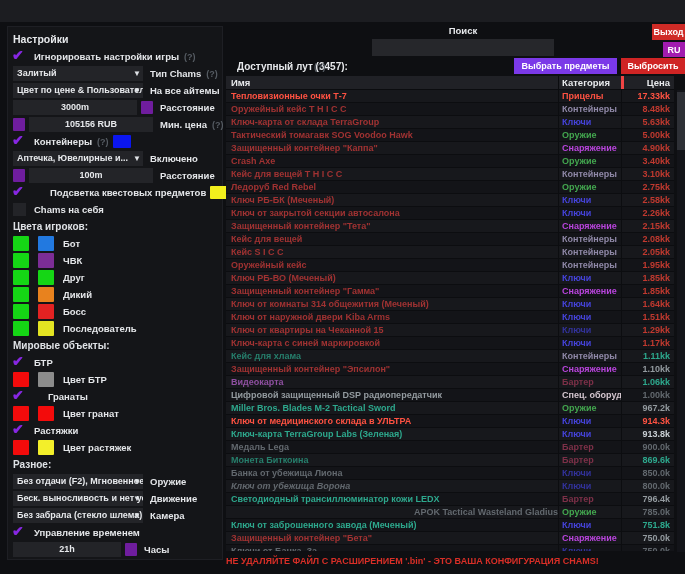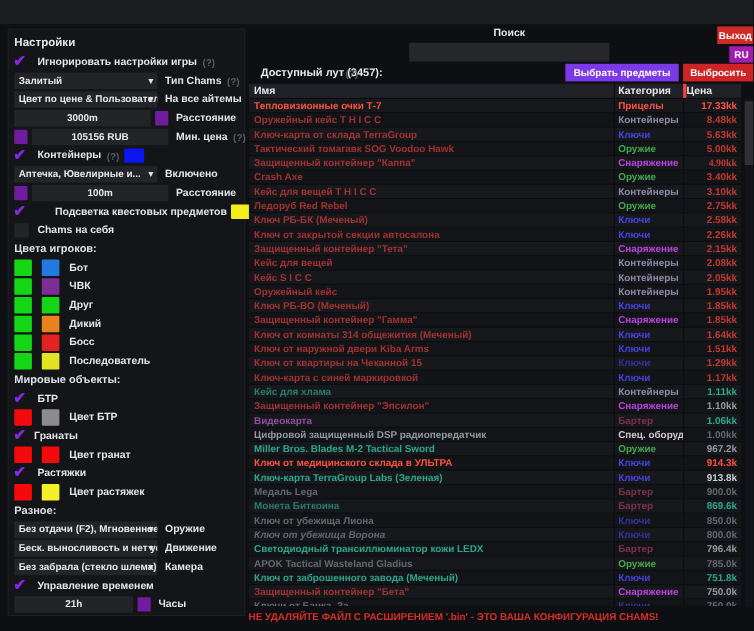--- a/index.html
+++ b/index.html
@@ -42,21 +42,21 @@
   .btn-kappa{left:514px;top:58px;width:103px;height:16px;background:#7b39e8;}
   .btn-drop{left:621px;top:58px;width:64px;height:16px;background:#cf2424;}
   .loot-title{position:absolute;left:237px;top:61px;color:#e7e9ec;font-size:10px;font-weight:bold;}
   .loot-help{position:absolute;left:314px;top:62px;color:#565c63;font-size:9px;font-weight:bold;}
 
   .table{position:absolute;left:226px;top:76px;width:448px;height:476px;overflow:hidden;}
   .thead{display:flex;height:14px;background:#202126;border-bottom:1px solid #0b0c0f;}
   .thead span{color:#e7e9ec;font-size:9.5px;font-weight:bold;line-height:14px;}
   .col-name{width:332px;padding-left:5px;}
   .col-cat{width:63px;border-left:1px solid #0b0c0f;padding-left:3px;}
-  .col-price{width:53px;border-left:3px solid #ef4444;text-align:left;padding-right:4px;}
+  .col-price{width:53px;border-left:3px solid #ef4444;text-align:right;padding-right:4px;}
   .tbody{height:461px;overflow:hidden;}
   .trow{display:flex;height:13px;border-bottom:1px solid #0c0d10;background:#17181c;}
   .trow:nth-child(even){background:#131418;}
   .trow div{font-size:9px;font-weight:bold;line-height:12px;overflow:hidden;white-space:nowrap;}
   .trow .c-name{width:332px;padding-left:5px;}
   .trow .c-cat{width:63px;border-left:1px solid #0c0d10;padding-left:3px;}
   .trow .c-price{width:53px;border-left:1px solid #0c0d10;text-align:right;padding-right:4px;}
 
   .vscroll{position:absolute;left:677px;top:90px;width:8px;height:462px;background:#131419;}
   .vthumb{position:absolute;left:0;top:2px;width:8px;height:58px;background:#2e3036;}
@@ -189,21 +189,21 @@
       <span class="lbl" style="margin-left:3px">БТР</span>
     </div>
     <div class="srow">
       <span class="swL" style="background: rgb(243, 11, 11);"></span>
       <span class="swL" style="background: rgb(140, 140, 140);"></span>
       <span class="lbl" style="margin-left:0">Цвет БТР</span>
     </div>
 
     <div class="srow">
       <span class="chk on"></span>
-      <span class="lbl" style="margin-left:0">Гранаты</span>
+      <span class="lbl" style="margin-left:17px">Гранаты</span>
     </div>
     <div class="srow">
       <span class="swL" style="background: rgb(243, 11, 11);"></span>
       <span class="swL" style="background: rgb(243, 11, 11);"></span>
       <span class="lbl" style="margin-left:0">Цвет гранат</span>
     </div>
 
     <div class="srow">
       <span class="chk on"></span>
       <span class="lbl" style="margin-left:3px">Растяжки</span>
@@ -292,21 +292,21 @@
 
         <div class="trow">
           <div class="c-name" style="color: rgb(160, 50, 50);">Тактический томагавк SOG Voodoo Hawk</div>
           <div class="c-cat" style="color: rgb(67, 167, 79);">Оружие</div>
           <div class="c-price" style="color: rgb(192, 57, 47);">5.00kk</div>
         </div>
 
         <div class="trow">
           <div class="c-name" style="color: rgb(160, 50, 50);">Защищенный контейнер "Каппа"</div>
           <div class="c-cat" style="color: rgb(184, 68, 220);">Снаряжение</div>
-          <div class="c-price" style="color: rgb(192, 57, 47); font-family: Liberation Serif, serif;">4.90kk</div>
+          <div class="c-price" style="color: rgb(192, 57, 47);">4.90kk</div>
         </div>
 
         <div class="trow">
           <div class="c-name" style="color: rgb(160, 50, 50);">Crash Axe</div>
           <div class="c-cat" style="color: rgb(67, 167, 79);">Оружие</div>
           <div class="c-price" style="color: rgb(192, 57, 47);">3.40kk</div>
         </div>
 
         <div class="trow">
           <div class="c-name" style="color: rgb(160, 50, 50);">Кейс для вещей T H I C C</div>
@@ -440,39 +440,39 @@
           <div class="c-price" style="color: rgb(98, 104, 110);">900.0k</div>
         </div>
 
         <div class="trow">
           <div class="c-name" style="color: rgb(38, 127, 108);">Монета Биткоина</div>
           <div class="c-cat" style="color: rgb(125, 48, 72);">Бартер</div>
           <div class="c-price" style="color: rgb(45, 168, 141);">869.6k</div>
         </div>
 
         <div class="trow">
-          <div class="c-name" style="color: rgb(98, 104, 110);">Ключ от убежища Лиона</div>
+          <div class="c-name" style="color: rgb(98, 104, 110);">Банка от убежища Лиона</div>
           <div class="c-cat" style="color: rgb(50, 50, 155);">Ключи</div>
           <div class="c-price" style="color: rgb(98, 104, 110);">850.0k</div>
         </div>
 
         <div class="trow">
           <div class="c-name" style="color: rgb(98, 104, 110); font-style: italic;">Ключ от убежища Ворона</div>
           <div class="c-cat" style="color: rgb(50, 50, 155);">Ключи</div>
           <div class="c-price" style="color: rgb(98, 104, 110);">800.0k</div>
         </div>
 
         <div class="trow">
           <div class="c-name" style="color: rgb(45, 168, 141);">Светодиодный трансиллюминатор кожи LEDX</div>
           <div class="c-cat" style="color: rgb(125, 48, 72);">Бартер</div>
           <div class="c-price" style="color: rgb(147, 154, 159);">796.4k</div>
         </div>
 
         <div class="trow">
-          <div class="c-name" style="color: rgb(98, 104, 110);">APOK Tactical Wasteland Gladius</div>
+          <div class="c-name" style="color: rgb(98, 104, 110); text-align: right;">APOK Tactical Wasteland Gladius</div>
           <div class="c-cat" style="color: rgb(67, 167, 79);">Оружие</div>
           <div class="c-price" style="color: rgb(98, 104, 110);">785.0k</div>
         </div>
 
         <div class="trow">
           <div class="c-name" style="color: rgb(45, 168, 141);">Ключ от заброшенного завода (Меченый)</div>
           <div class="c-cat" style="color: rgb(69, 67, 218);">Ключи</div>
           <div class="c-price" style="color: rgb(45, 168, 141);">751.8k</div>
         </div>
 

